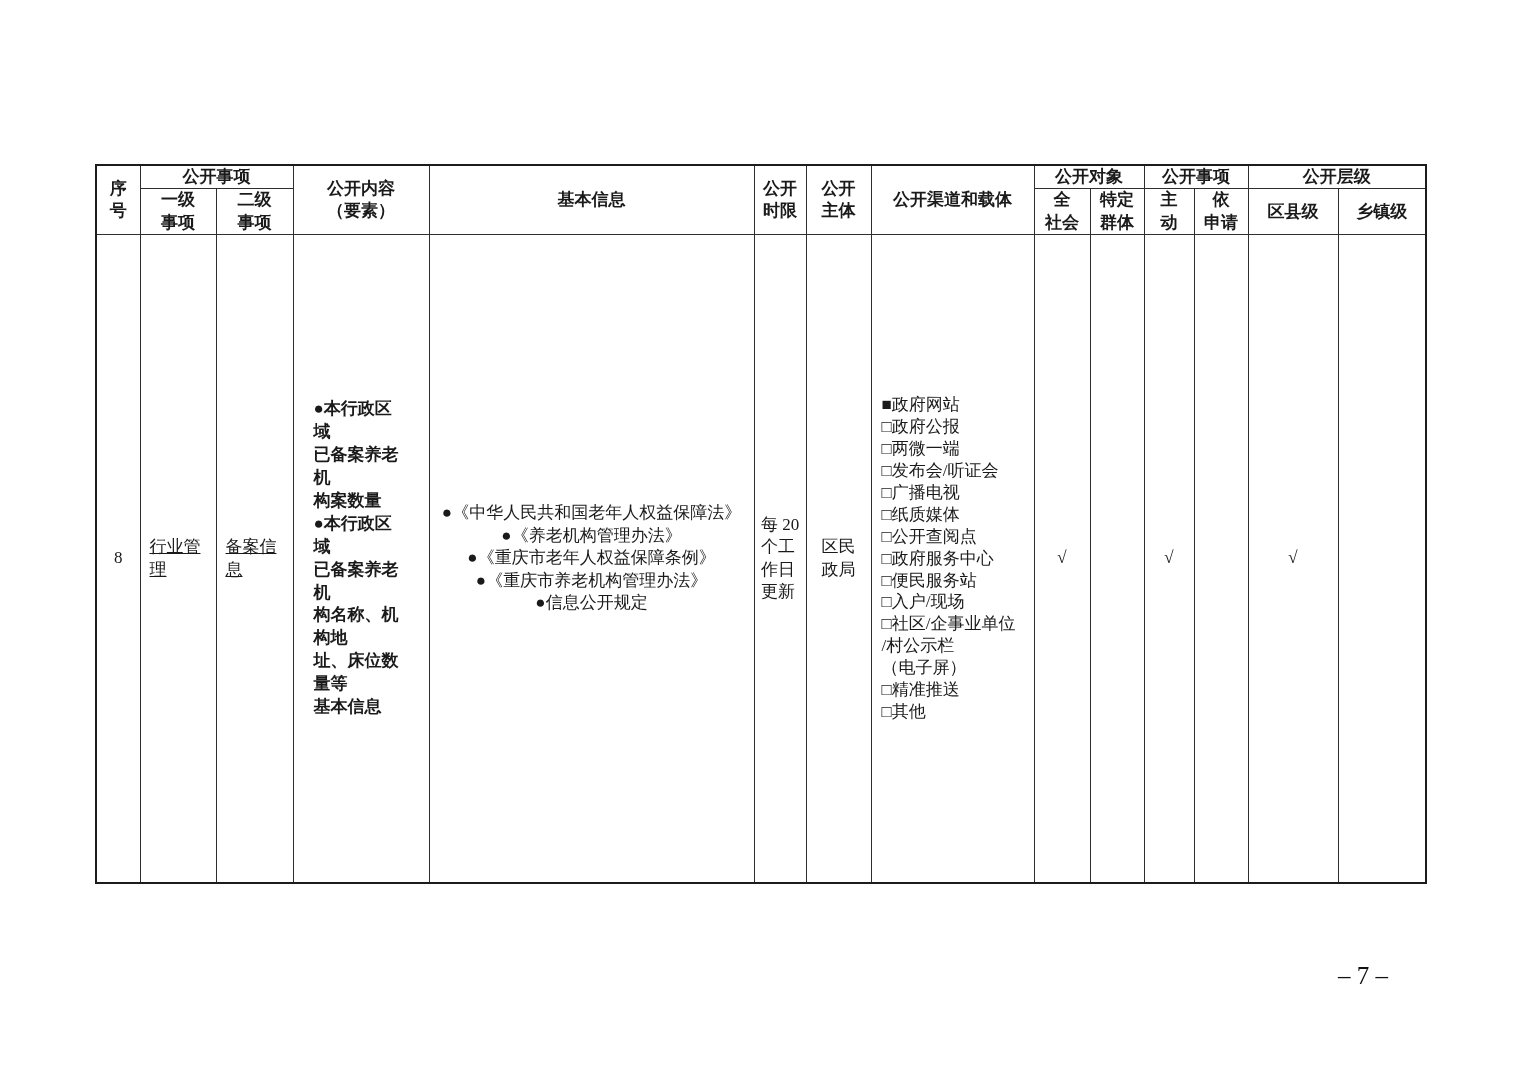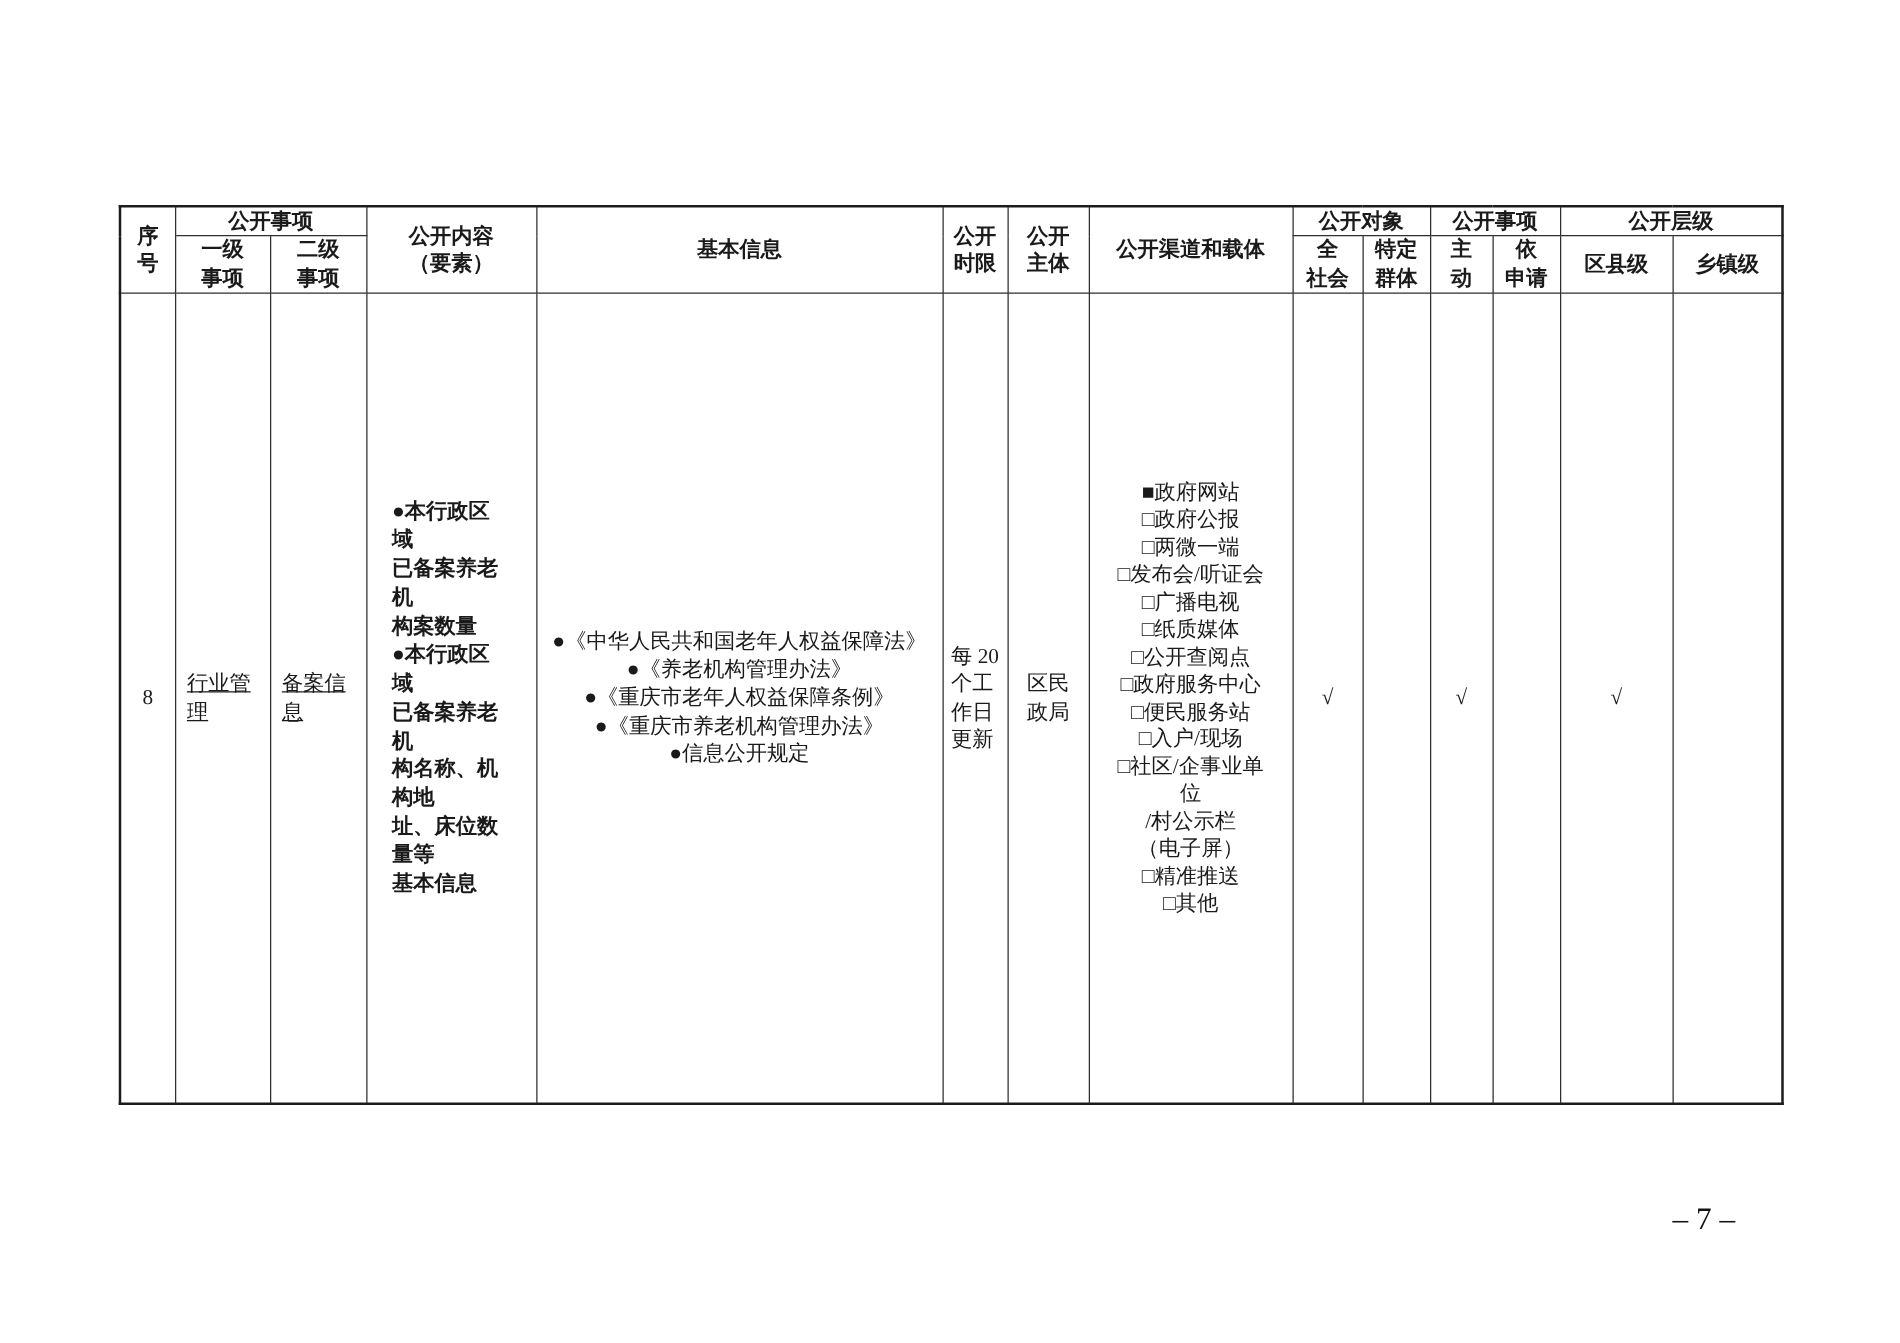--- a/index.html
+++ b/index.html
@@ -48,21 +48,21 @@
   td.c-center { text-align: center; }
   td.c-left   { text-align: left; padding: 0 9px; text-decoration: underline; }
   td.c-mid    { text-align: center; }
   .ml { white-space: pre-line; }
   .inner-left {
     display: inline-block;
     text-align: left;
     white-space: pre-line;
   }
   td.basis-cell    { text-align: center; padding: 0 11px; }
-  td.channels-cell { text-align: center; padding: 0 22px; line-height: 1.29; }
+  td.channels-cell { text-align: left; padding: 0 10px; line-height: 1.29; }
   td.content-cell  { text-align: left; padding: 0 20px;  line-height: 1.35; font-weight: bold; }
   .page-number {
     position: absolute;
     left: 1308px;
     top: 962px;
     width: 110px;
     text-align: center;
     font-size: 25px;
     font-family: "Liberation Serif", "DejaVu Serif", serif;
     color: #111111;

